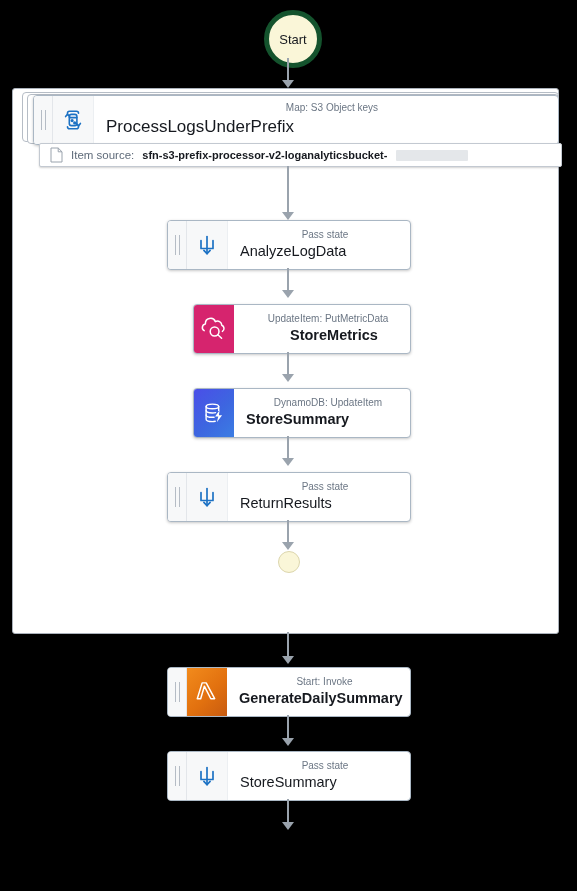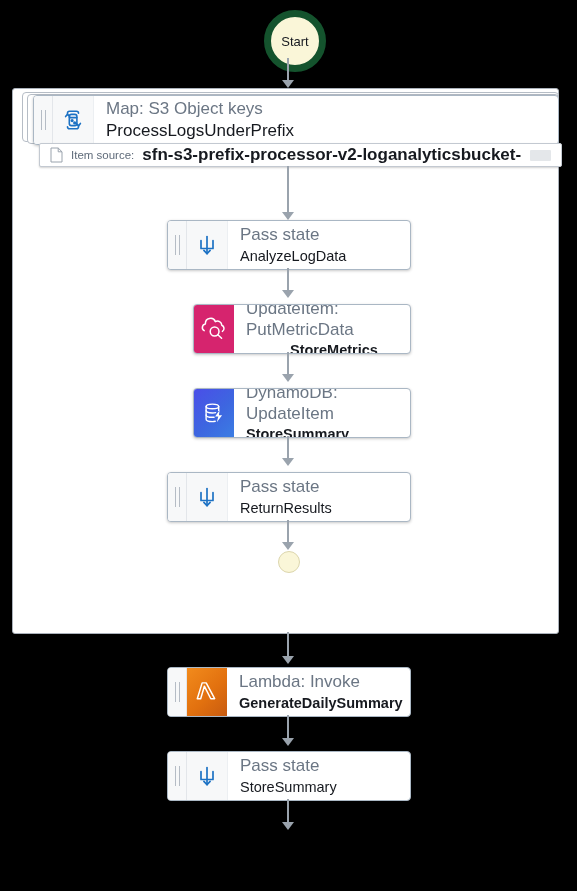--- a/index.html
+++ b/index.html
@@ -12,57 +12,57 @@
   .canvas{position:absolute;inset:0;}
 
   
   .conn{position:absolute;width:2px;background:#9aa3ad;}
   .arrow{position:absolute;width:0;height:0;
     border-left:6px solid transparent;border-right:6px solid transparent;
     border-top:8px solid #9aa3ad;}
 
   
   .terminal{position:absolute;border-radius:50%;
-    background:#faf6d8;border:7px solid #14532d;
+    background:#faf6d8;border:5px solid #14532d;
     display:flex;align-items:center;justify-content:center;
     font-size:13px;color:#16191f;}
   .terminal.small{background:#faf6d8;border:1px solid #dcd6ad;}
 
   
   .map-container{position:absolute;background:#ffffff;
     border:1px solid #aab1ba;border-radius:3px;
     box-shadow:0 1px 2px rgba(0,0,0,.28);}
   .map-stack{position:absolute;background:#fff;
     border:1px solid #b6bdc6;border-radius:4px;}
 
   
   .item-source{position:absolute;background:#fff;
     border:1px solid #c3c9d1;border-radius:2px;
     display:flex;align-items:center;gap:8px;padding:0 10px;
     box-shadow:0 1px 2px rgba(0,0,0,.18);}
   .item-source .lbl{font-size:11.5px;color:#5f6b7a;white-space:nowrap;}
-  .item-source .val{font-size:17px;color:#16191f;font-weight:bold;white-space:nowrap;}
+  .item-source .val{font-size:11px;color:#16191f;font-weight:bold;white-space:nowrap;}
   .redacted{display:inline-block;width:72px;height:11px;
     background:#e4e7ea;border-radius:1px;vertical-align:-1px;margin-left:1px;}
 
   
   .card{position:absolute;background:#fff;
     border:1px solid #aab7c4;border-radius:4px;
     display:flex;align-items:stretch;overflow:hidden;
     box-shadow:0 1px 3px rgba(0,0,0,.22);}
   .handle{width:18px;background:#f7f8f9;border-right:1px solid #e3e6ea;
     display:flex;align-items:center;justify-content:center;gap:3px;flex:none;}
   .handle i{display:block;width:1px;height:20px;background:#b5bcc5;}
   .icon-box{width:40px;flex:none;display:flex;align-items:center;justify-content:center;}
   .icon-box.plain{background:#f7f8f9;border-right:1px solid #eceff2;}
   .icon-box.cw{background:#d6246e;}
   .icon-box.ddb{background:linear-gradient(135deg,#4a4ee8 0%,#3d66e0 55%,#3b7de3 100%);}
   .icon-box.lam{background:linear-gradient(135deg,#f28b1c 0%,#e2710f 55%,#c85b10 100%);}
   .labels{flex:1;display:flex;flex-direction:column;justify-content:center;padding:0 0 0 12px;}
-  .sub{font-size:17px;color:#6b7684;line-height:1.25;}
+  .sub{font-size:10px;color:#6b7684;line-height:1.25;text-align:center;}
   .name{font-size:14.5px;color:#16191f;line-height:1.3;margin-top:1px;}
   svg{display:block;}
 </style>
 </head>
 <body>
 
 <div class="canvas">
 
   <div class="terminal" style="left:264px;top:10px;width:48px;height:48px;">
     <span>Start</span>
@@ -218,21 +218,21 @@
         <i></i>
       </div>
     <div class="icon-box lam">
       <svg width="30" height="30" viewBox="0 0 30 30" aria-hidden="true">
         <g fill="none" stroke="#ffffff" stroke-width="1.6" stroke-linejoin="round" stroke-linecap="round">
           <path d="M8.2 6.4 L12.6 6.4 L21.8 23.6 L17.6 23.6 L10.6 10.0 L6.6 23.6 L2.9 23.6 Z" transform="translate(2.6,0) scale(0.92)"></path>
         </g>
       </svg>
     </div>
     <div class="labels">
-      <div class="sub">Lambda: Invoke</div>
+      <div class="sub">Start: Invoke</div>
       <div class="name" style="font-weight:bold;">GenerateDailySummary</div>
     </div>
   </div>
 
   <div class="conn" style="left:287px;top:715px;height:28px;"></div>
   <div class="arrow" style="left:282px;top:738px;"></div>
 
   <div class="card" style="left:167px;top:751px;width:242px;height:48px;">
     <div class="handle">
         <i></i>

